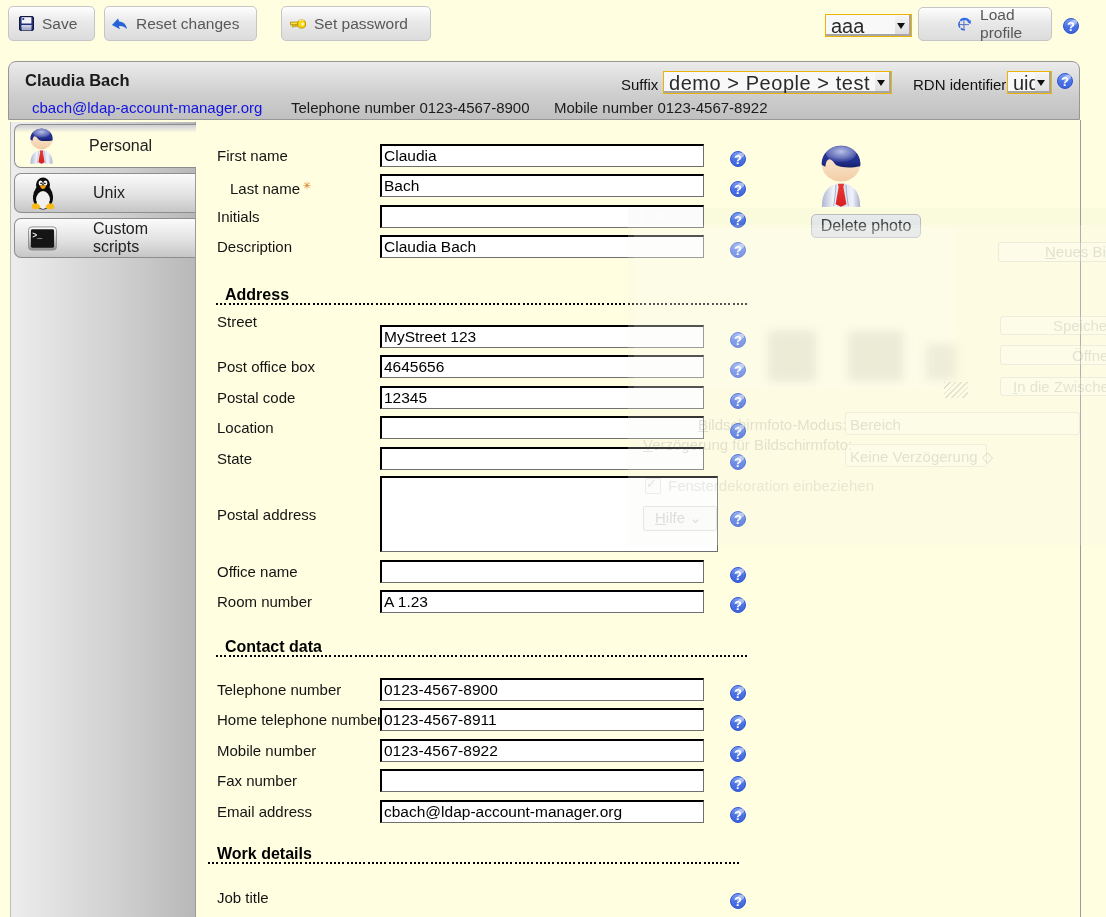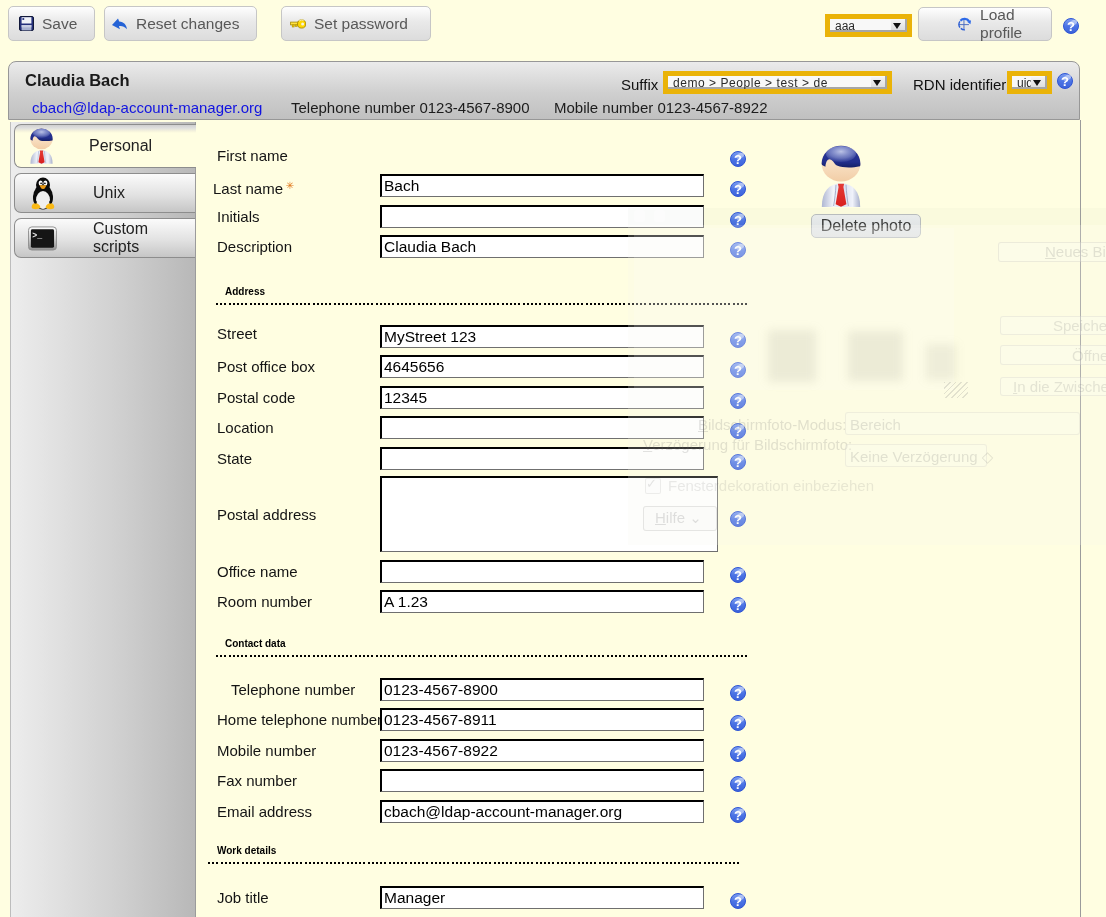--- a/index.html
+++ b/index.html
@@ -8,35 +8,35 @@
 
 
 .btn{position:absolute;box-sizing:border-box;height:35px;border:1px solid #c6c6c6;border-radius:5px;background:linear-gradient(#fefefe,#e9e9e9 45%,#dcdcdc);color:#585858;font-size:15.5px;display:flex;align-items:center;}
 .btn svg{margin:0 8px 0 10px;}
 
 #hdr{position:absolute;left:8px;top:61px;width:1072px;height:59px;box-sizing:border-box;border:1px solid #979797;border-radius:8px 8px 0 0;background:linear-gradient(#ebebeb,#cfcfcf 55%,#c0c0c0);}
 #hdr .title{position:absolute;left:16px;top:9px;font-size:16.5px;font-weight:bold;color:#1a1a1a;}
 #hdr .r2{position:absolute;top:37px;font-size:15px;color:#1c1c1c;}
 a.mail{color:#1113e0;text-decoration:none;}
 
-.sel{position:absolute;box-sizing:border-box;background:#f8f8f8;border:5px solid #eab308;font-size:12px;color:#2a2a2a;overflow:hidden;white-space:nowrap;}
+.sel{position:absolute;box-sizing:border-box;background:#f8f8f8;border:1px solid #eab308;font-size:20px;color:#2a2a2a;overflow:hidden;white-space:nowrap;}
 .sel .tx{position:absolute;left:5px;top:50%;transform:translateY(-50%);}
 .sel{box-shadow:inset -2px -2px 0 #a6a6a6;}
 .sel .ar{position:absolute;right:2px;top:1px;bottom:2px;width:14px;background:linear-gradient(#f4f4f4,#dedede);}
 .sel .ar:after{content:"";position:absolute;left:2px;top:50%;margin-top:-2.5px;border:4.5px solid transparent;border-top:6px solid #111;}
 
 #sidecol{position:absolute;left:10px;top:122px;width:186px;height:795px;background:linear-gradient(to right,#ededed,#cfcfcf 60%,#b8b8b8);border-right:1px solid #9b9b9b;border-left:1px solid #bdbdbd;box-sizing:border-box;}
 .tab{position:absolute;left:14px;width:182px;z-index:3;box-sizing:border-box;border:1px solid #8d8d8d;border-right:none;border-radius:7px 0 0 7px;display:flex;align-items:center;gap:24px;}
 .tab .cap{font-size:16px;color:#222;margin-left:12px;}
 .tab.on{background:linear-gradient(#cfcfcf 0px,#dedede 3px,#f4f2dc 6px,#fffee1 8px);}
 .tab.off{width:181px;background:linear-gradient(#fbfbfb,#e2e2e2 55%,#c6c6c6);}
 
 .lbl{position:absolute;font-size:15px;color:#141414;height:23px;line-height:23px;white-space:nowrap;}
 .inp{position:absolute;width:319px;height:20px;background:#fff;border-style:solid;border-width:2px 1px 1px 2px;border-color:#000 #6f6f6f #6f6f6f #000;font-size:15.5px;line-height:20px;padding:0 0 0 2px;color:#000;white-space:nowrap;}
-.hd{position:absolute;font-size:10px;font-weight:bold;color:#000;box-sizing:border-box;}
+.hd{position:absolute;font-size:16px;font-weight:bold;color:#000;box-sizing:border-box;}
 .hd:after{content:"";position:absolute;left:0;right:0;bottom:0;height:2px;background:repeating-linear-gradient(90deg,#000 0 2px,transparent 2px 4.2px);}
 .hd span{margin-left:9px;}
 .hicon{position:absolute;width:16px;height:16px;}
 .star{color:#e0761a;font-size:10px;vertical-align:5px;letter-spacing:0;}
 
 #delphoto{position:absolute;left:811px;top:214px;width:110px;height:24px;box-sizing:border-box;background:linear-gradient(#eceeef,#dfe2e4);border:1px solid #b9bdbf;border-radius:5px;color:#333;font-size:16px;text-align:center;line-height:22px;}
 
 .g{position:absolute;}
 </style>
 </head>
@@ -194,40 +194,41 @@
 </svg>
 <span class="cap">Custom scripts</span>
     </div>
 
 <svg style="position:absolute;left:821px;top:145px;" width="40" height="62" viewBox="0 0 40 62">
       <use href="#person"></use>
     </svg>
 <div id="delphoto">Delete photo</div>
 
 <div class="lbl" style="left:217px;top:144px;">First name</div>
+    <div class="inp" style="left:380px;top:144px;">Claudia</div>
     <svg class="hicon" style="left:730px;top:151px;">
       <use href="#qi"></use>
     </svg>
-<div class="lbl" style="left:213px;top:174px;">Last name<span class="star">&nbsp;✳</span></div>
+<div class="lbl" style="left:230px;top:174px;">Last name<span class="star">&nbsp;✳</span></div>
     <div class="inp" style="left:380px;top:174px;">Bach</div>
     <svg class="hicon" style="left:730px;top:181px;">
       <use href="#qi"></use>
     </svg>
 <div class="lbl" style="left:217px;top:205px;">Initials</div>
     <div class="inp" style="left:380px;top:205px;"></div>
     <svg class="hicon" style="left:730px;top:212px;">
       <use href="#qi"></use>
     </svg>
 <div class="lbl" style="left:217px;top:235px;">Description</div>
     <div class="inp" style="left:380px;top:235px;">Claudia Bach</div>
     <svg class="hicon" style="left:730px;top:242px;">
       <use href="#qi"></use>
     </svg>
 <div class="hd" style="left:216px;top:286px;width:533px;height:19px;"><span>Address</span></div>
-<div class="lbl" style="left:217px;top:322px;">Street</div>
+<div class="lbl" style="left:217px;top:310px;">Street</div>
     <div class="inp" style="left:380px;top:325px;">MyStreet 123</div>
     <svg class="hicon" style="left:730px;top:332px;">
       <use href="#qi"></use>
     </svg>
 <div class="lbl" style="left:217px;top:355px;">Post office box</div>
     <div class="inp" style="left:380px;top:355px;">4645656</div>
     <svg class="hicon" style="left:730px;top:362px;">
       <use href="#qi"></use>
     </svg>
 <div class="lbl" style="left:217px;top:386px;">Postal code</div>
@@ -254,21 +255,21 @@
     <div class="inp" style="left:380px;top:560px;"></div>
     <svg class="hicon" style="left:730px;top:567px;">
       <use href="#qi"></use>
     </svg>
 <div class="lbl" style="left:217px;top:590px;">Room number</div>
     <div class="inp" style="left:380px;top:590px;">A 1.23</div>
     <svg class="hicon" style="left:730px;top:597px;">
       <use href="#qi"></use>
     </svg>
 <div class="hd" style="left:216px;top:638px;width:533px;height:19px;"><span>Contact data</span></div>
-<div class="lbl" style="left:231px;top:678px;">Telephone number</div>
+<div class="lbl" style="left:217px;top:678px;">Telephone number</div>
     <div class="inp" style="left:380px;top:678px;">0123-4567-8900</div>
     <svg class="hicon" style="left:730px;top:685px;">
       <use href="#qi"></use>
     </svg>
 <div class="lbl" style="left:217px;top:708px;">Home telephone number</div>
     <div class="inp" style="left:380px;top:708px;">0123-4567-8911</div>
     <svg class="hicon" style="left:730px;top:715px;">
       <use href="#qi"></use>
     </svg>
 <div class="lbl" style="left:217px;top:739px;">Mobile number</div>
@@ -281,21 +282,20 @@
     <svg class="hicon" style="left:730px;top:776px;">
       <use href="#qi"></use>
     </svg>
 <div class="lbl" style="left:217px;top:800px;">Email address</div>
     <div class="inp" style="left:380px;top:800px;">cbach@ldap-account-manager.org</div>
     <svg class="hicon" style="left:730px;top:807px;">
       <use href="#qi"></use>
     </svg>
 <div class="hd" style="left:208px;top:845px;width:533px;height:19px;"><span>Work details</span></div>
 <div class="lbl" style="left:217px;top:886px;">Job title</div>
-    <div class="inp" style="left:380px;top:886px;">Manager</div>
     <svg class="hicon" style="left:730px;top:893px;">
       <use href="#qi"></use>
     </svg>
 
 <div style="position:absolute;left:1080px;top:120px;width:1px;height:797px;background:#9b9b9b;"></div>
 
 <div class="g" style="left:628px;top:208px;width:478px;height:17px;background:rgba(175,185,175,0.06);"></div>
 <div class="g" style="left:628px;top:225px;width:478px;height:320px;background:rgba(246,246,238,0.22);"></div>
 <div class="g" style="left:634px;top:210px;width:11px;height:12px;background:rgba(255,255,255,0.35);border-radius:2px;"></div>
 <div class="g" style="left:654px;top:210px;width:11px;height:12px;background:rgba(255,255,255,0.35);border-radius:2px;"></div>

